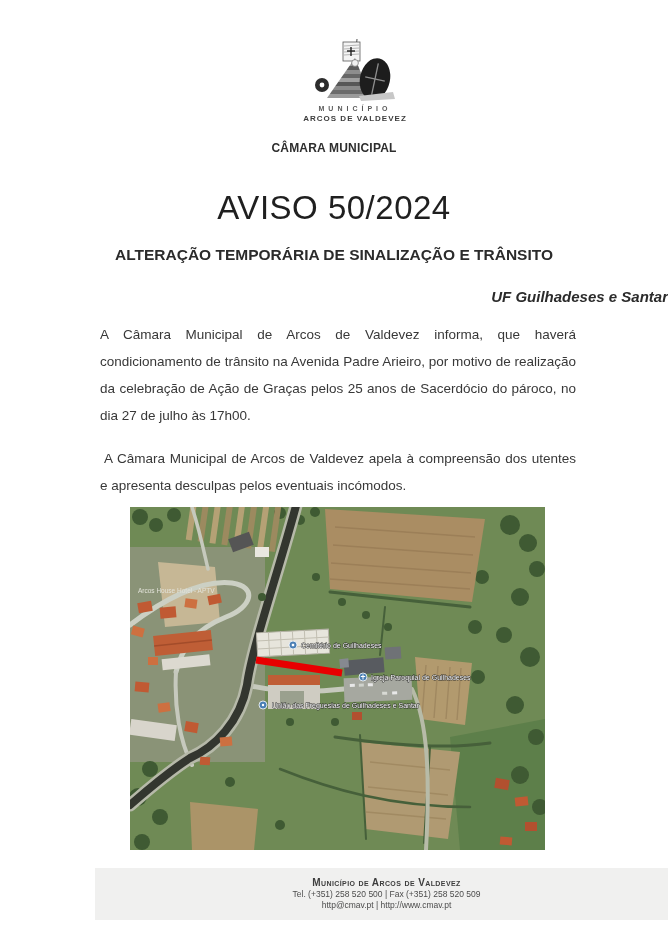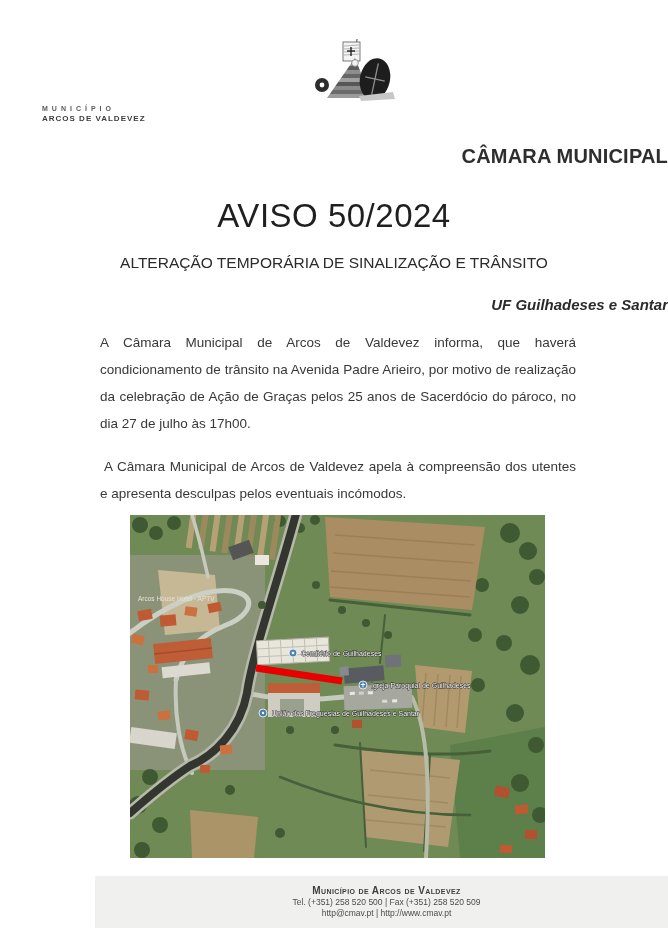--- a/index.html
+++ b/index.html
@@ -4,29 +4,29 @@
 <style>
   html,body{margin:0;padding:0;}
   body{
     width:668px;height:948px;background:#ffffff;overflow:hidden;
     font-family:"Liberation Sans","DejaVu Sans",sans-serif;
     color:#3a3a3a;
   }
   .page{position:relative;width:668px;height:948px;padding-top:38px;box-sizing:border-box;}
 
   
-  .logo-block{text-align:left;padding-left:42px;}
+  .logo-block{text-align:center;padding-left:42px;}
   .logo-block svg{display:block;margin:0 auto;}
   .logo-cap1{margin-top:2px;font-size:7px;font-weight:bold;letter-spacing:4px;color:#5a5a5a;line-height:10px;}
   .logo-cap2{font-size:8px;font-weight:bold;letter-spacing:1px;color:#3c3c3c;line-height:10px;}
 
   
-  .org-title{margin:24px 0 0 0;text-align:right;font-size:20px;font-weight:bold;color:#2e2e2e;line-height:16px;letter-spacing:.2px;}
+  .org-title{margin:16px 0 0 0;text-align:center;font-size:12px;font-weight:bold;color:#2e2e2e;line-height:16px;letter-spacing:.2px;}
   .main-title{margin:34px 0 0 0;text-align:center;font-size:33px;font-weight:normal;color:#1f1f1f;line-height:36px;letter-spacing:.5px;}
-  .sub-title{margin:20px 0 0 0;text-align:center;font-size:15.5px;font-weight:normal;color:#2b2b2b;line-height:18px;}
+  .sub-title{margin:20px 0 0 0;text-align:center;font-size:15.5px;font-weight:bold;color:#2b2b2b;line-height:18px;}
   .region-title{margin:24px 0 0 0;text-align:right;font-size:15px;font-weight:bold;font-style:italic;color:#2b2b2b;line-height:17px;}
 
   
   .body-par{margin:16px 92px 0 100px;font-size:13.5px;line-height:27px;text-align:justify;color:#383838;}
   .body-par.first{margin-top:16px;}
   .body-par.second{text-indent:4px;}
 
   
   .map-wrap{margin:8px 0 0 130px;width:415px;height:343px;position:relative;}
   .map-wrap svg{display:block;}

